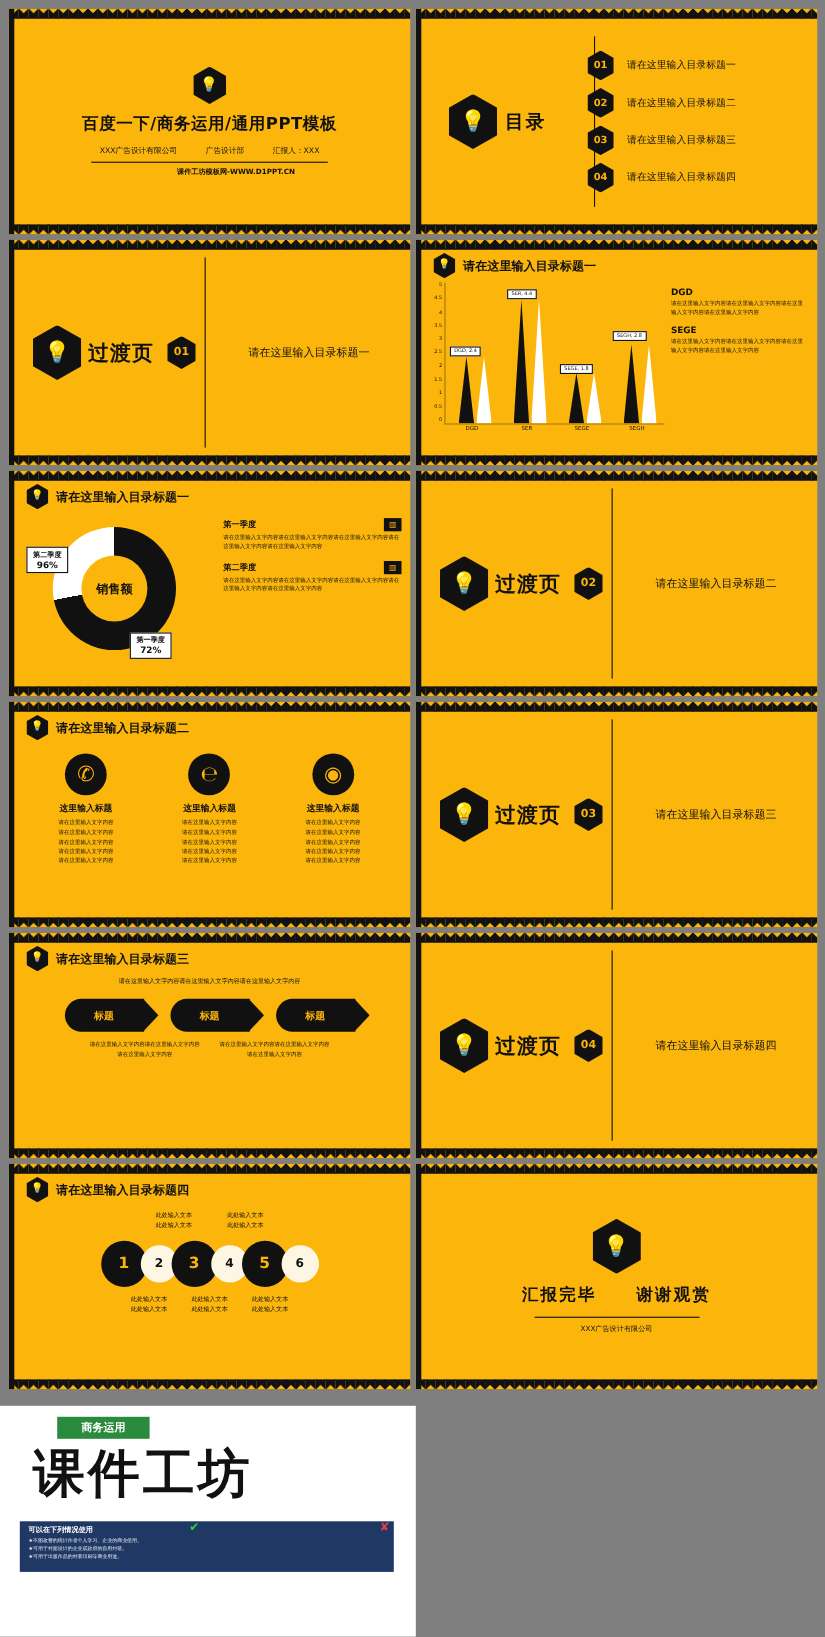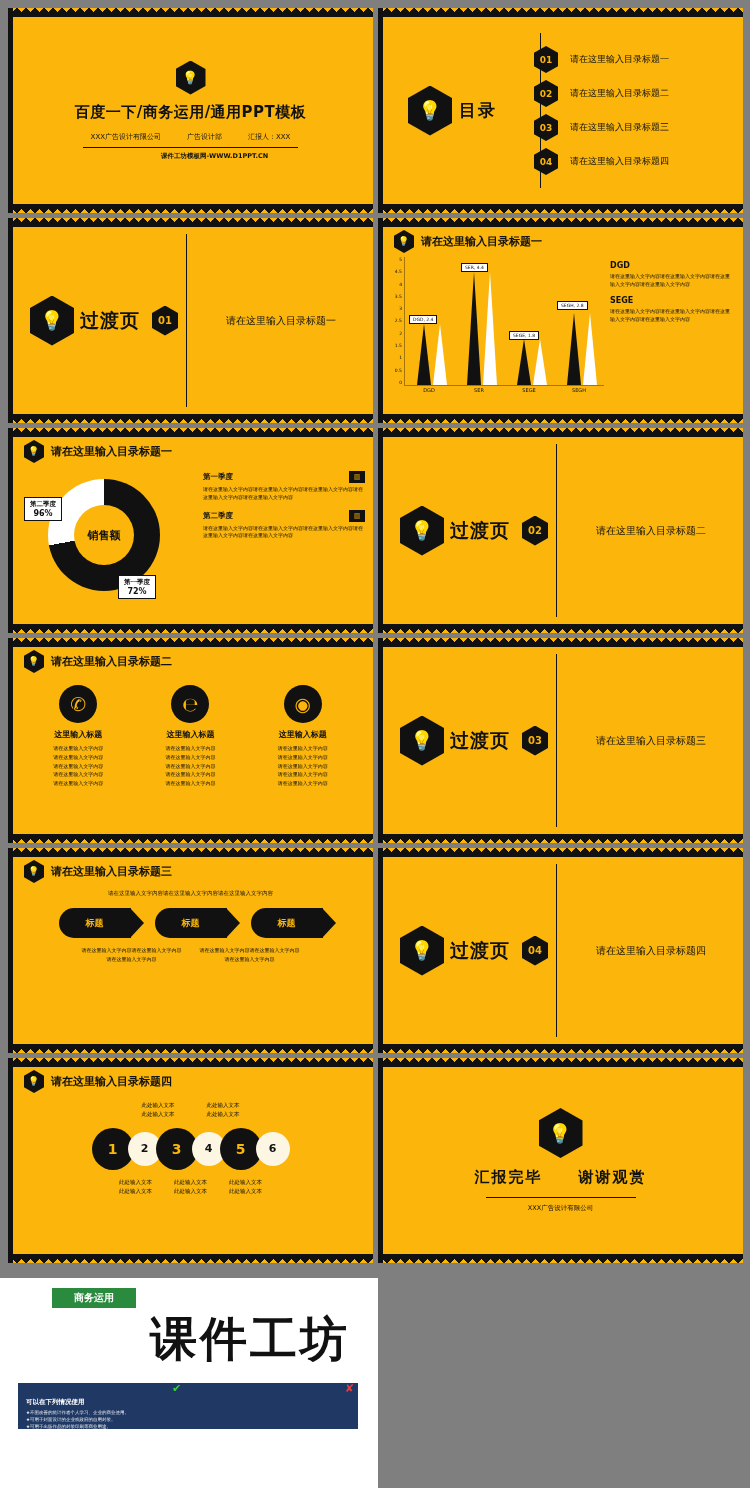--- a/index.html
+++ b/index.html
@@ -123,23 +123,23 @@
   
   .end{display:flex;flex-direction:column;align-items:center;justify-content:center;height:100%;}
   .end .line{font-size:15px;font-weight:bold;color:#111;margin-top:10px;letter-spacing:2px;}
   .end .rule{width:150px;height:1px;background:#111;margin-top:10px;}
   .end .co{font-size:6.5px;color:#111;margin-top:6px;}
 
   
   .banner{position:absolute;left:0;top:1278px;width:378px;height:210px;background:#fff;}
   .baidu{position:absolute;left:52px;top:10px;width:84px;height:20px;background:#2a8a3e;color:#fff;font-size:10px;
     display:flex;align-items:center;justify-content:center;font-weight:bold;}
-  .brand{position:absolute;left:30px;top:30px;width:320px;text-align:right;font-size:47px;font-weight:bold;color:#111;letter-spacing:3px;}
+  .brand{position:absolute;left:30px;top:30px;width:320px;text-align:left;font-size:47px;font-weight:bold;color:#111;letter-spacing:3px;}
   .binfo{position:absolute;left:18px;top:105px;width:340px;height:46px;background:#1f3864;color:#fff;display:flex;}
-  .binfo .half{flex:1;padding:15px 8px;box-sizing:border-box;}
+  .binfo .half{flex:1;padding:4px 8px;box-sizing:border-box;}
   .binfo .h{font-size:6.5px;font-weight:bold;margin-bottom:3px;}
   .binfo .l{font-size:4.5px;line-height:1.5;opacity:.9;}
   .tick{position:absolute;font-size:11px;}
   .tick.g{left:172px;top:104px;color:#3ad23a;}
   .tick.r{left:345px;top:104px;color:#e04040;}
 </style>
 </head>
 <body>
 
 <div class="sheet">

